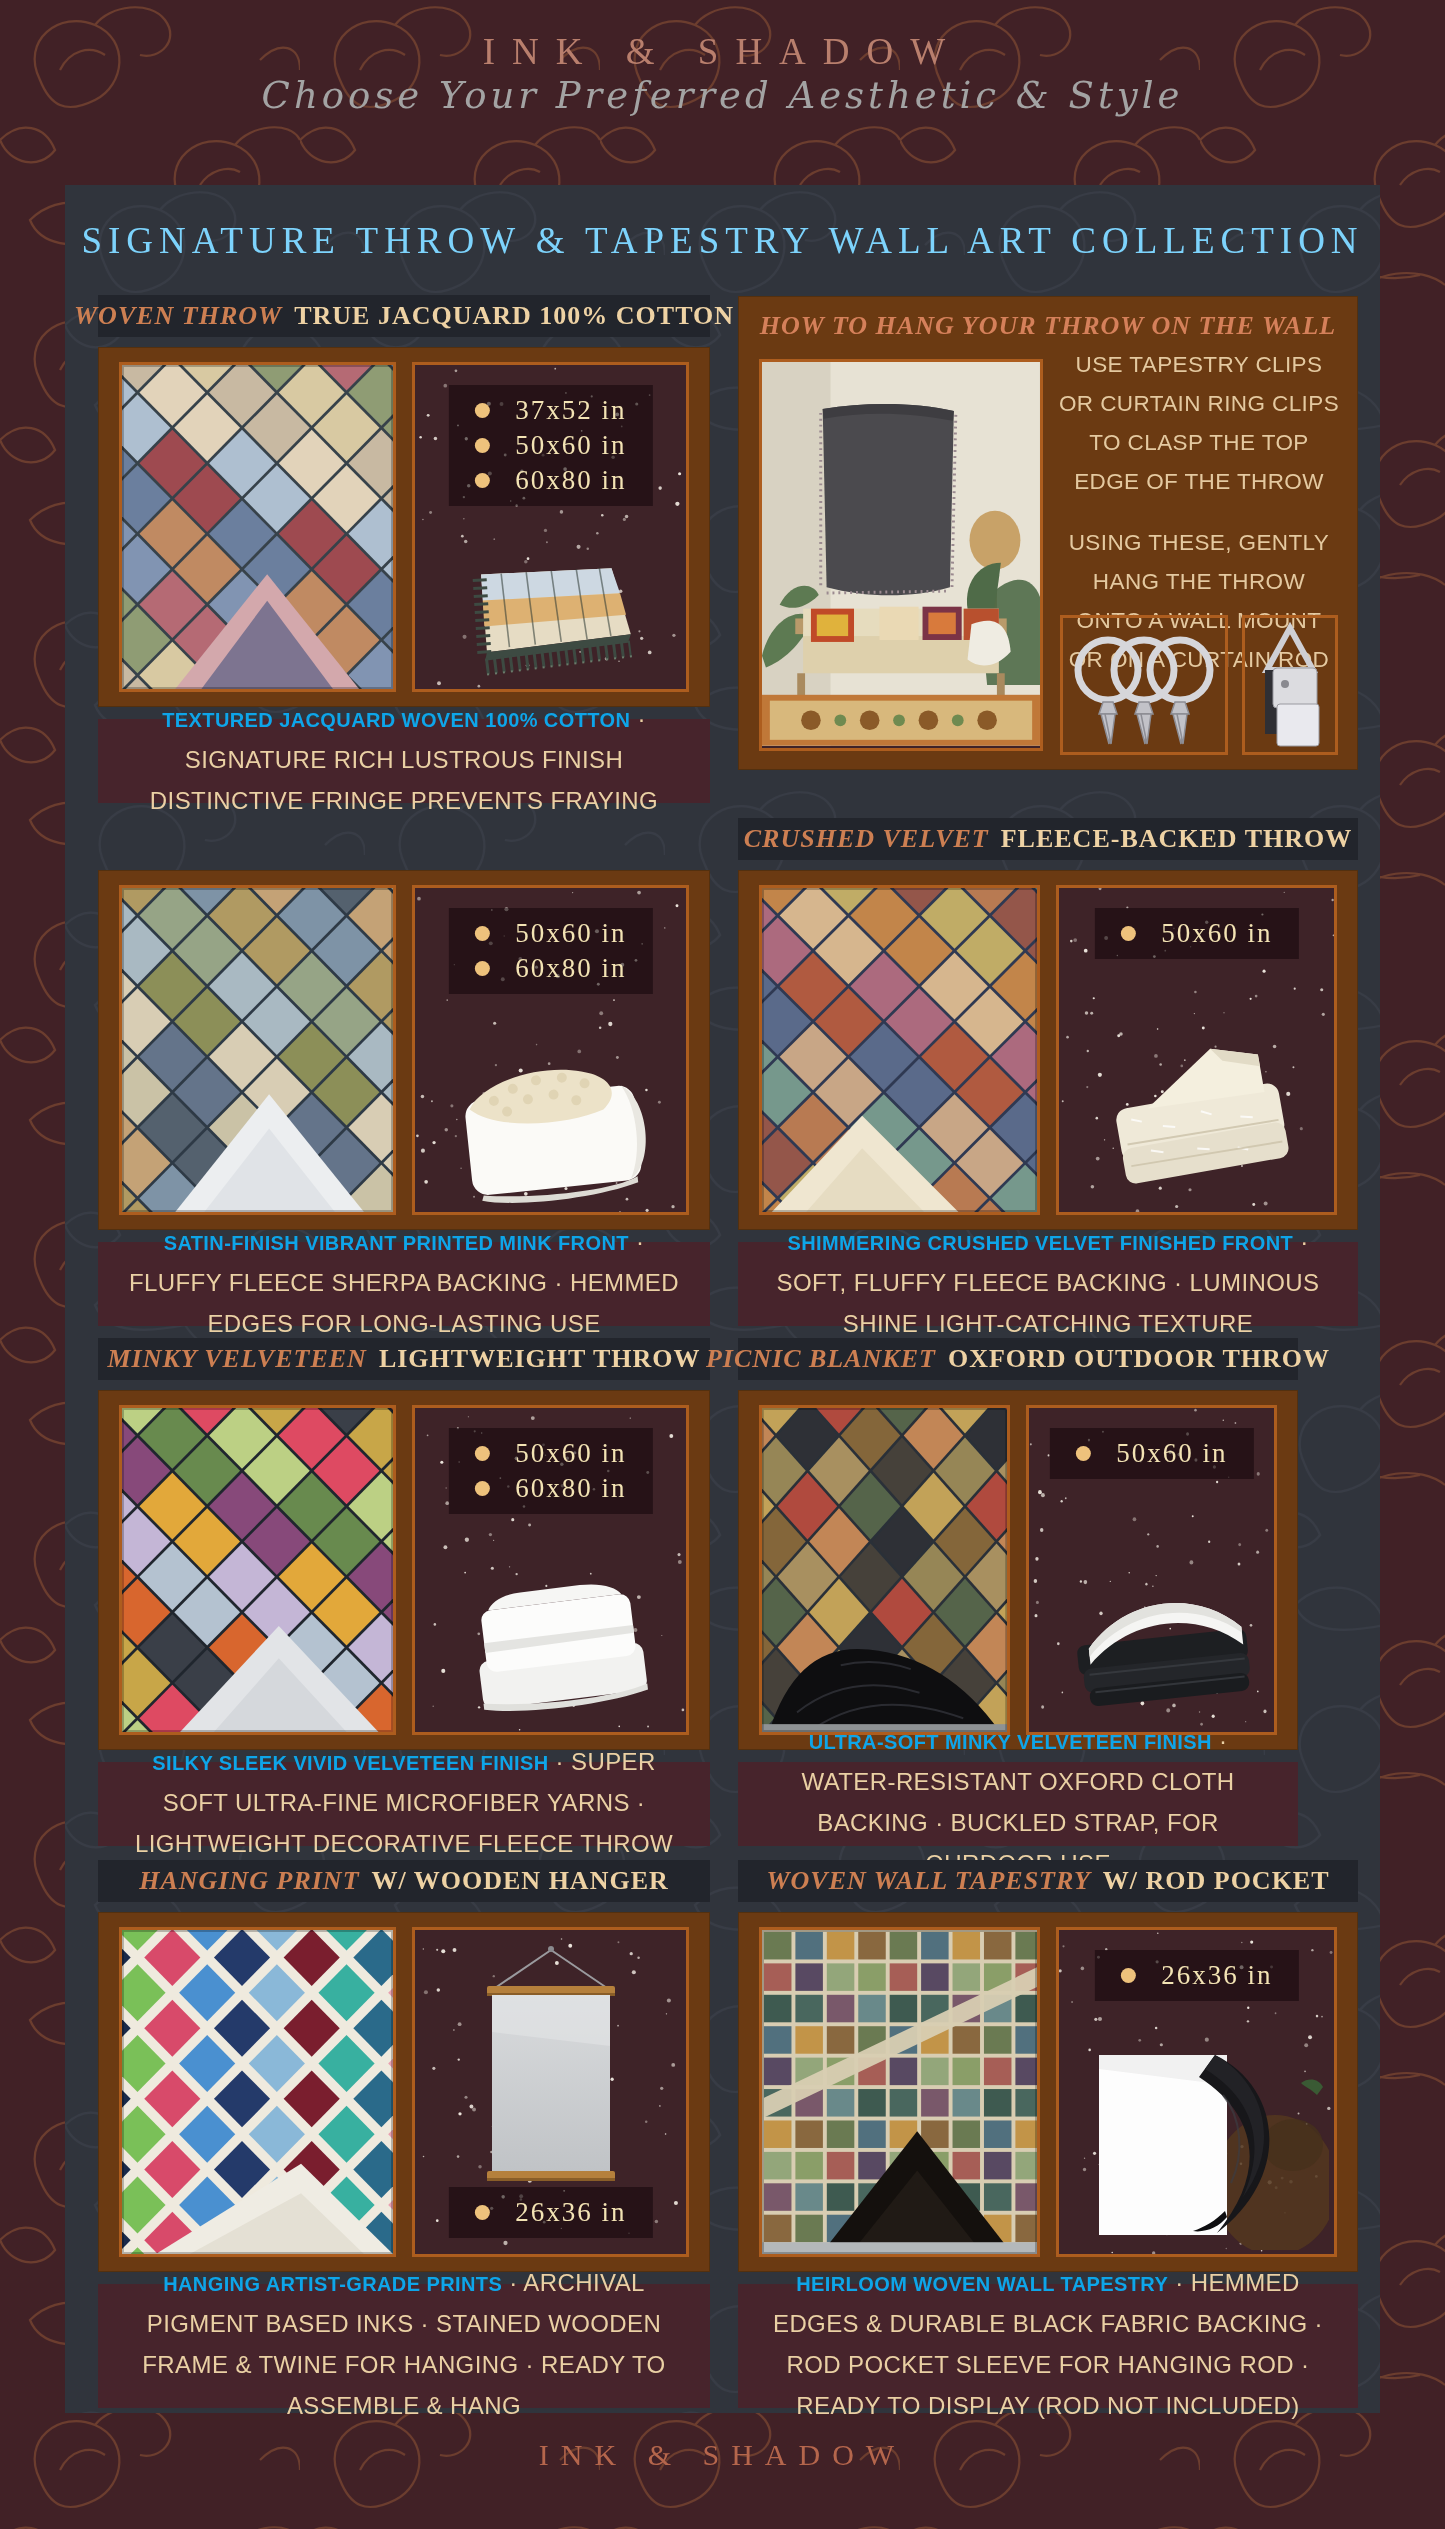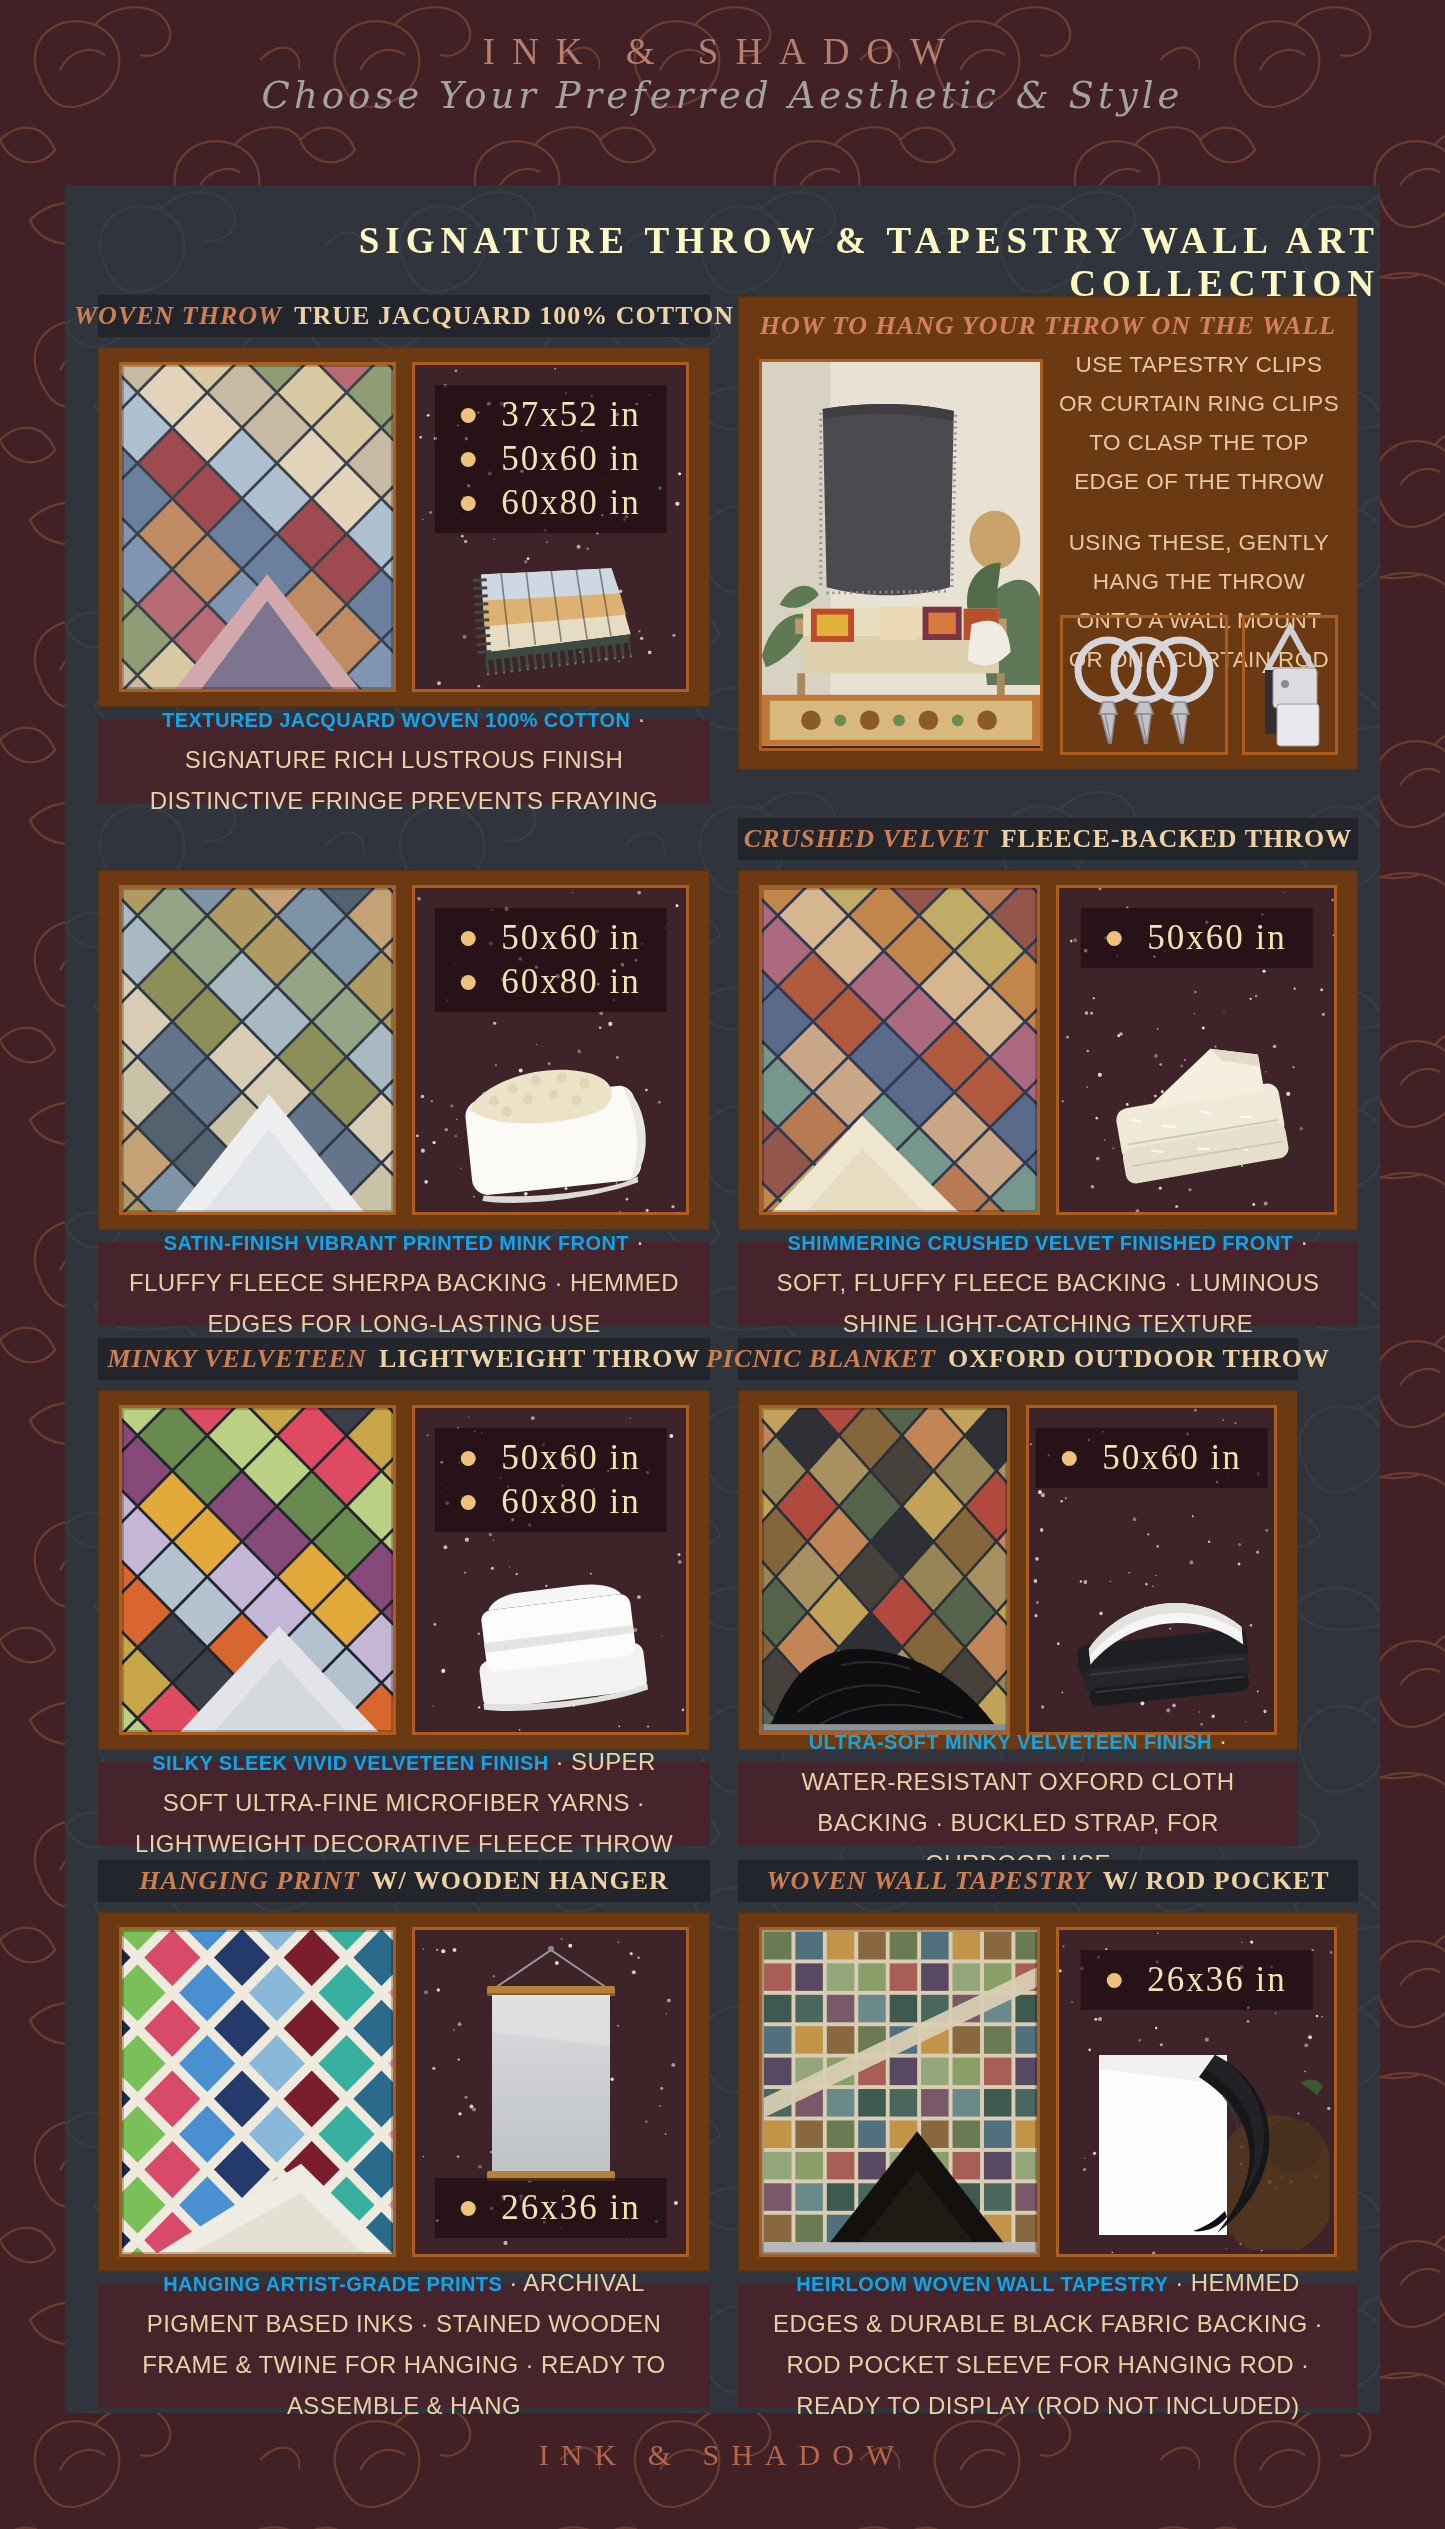--- a/index.html
+++ b/index.html
@@ -9,22 +9,22 @@
 
   
   .brand-header{position:absolute;top:30px;left:0;width:100%;text-align:center;z-index:2;
     font-size:37px;letter-spacing:17px;color:#b97f6d;font-weight:400;}
   .brand-tagline{position:absolute;top:74px;left:0;width:100%;text-align:center;z-index:2;
     font-family:"DejaVu Serif",serif;font-style:italic;font-size:37px;letter-spacing:4px;color:#a3a3a3;}
 
   
   .panel{position:absolute;left:65px;top:185px;width:1315px;height:2228px;background:#30343c;z-index:1;}
   .panel-floral{position:absolute;inset:0;z-index:0;}
-  .collection-title{position:absolute;top:34px;left:0;width:100%;text-align:right;z-index:2;
-    font-size:37px;letter-spacing:6px;color:#fef9c3;font-weight:700;}
+  .collection-title{position:absolute;top:34px;left:0;width:100%;text-align:center;z-index:2;
+    font-size:37px;letter-spacing:6px;color:#7dd3fc;font-weight:400;}
 
   
   .card{position:absolute;z-index:2;margin-top:12px;}
   .card-title-bar{position:absolute;left:0;top:0;width:100%;height:42px;background:#22252c;
     display:flex;align-items:center;justify-content:center;gap:12px;white-space:nowrap;}
   .t-italic{font-style:italic;font-weight:700;color:#cd7f52;font-size:26px;letter-spacing:1px;}
   .t-rest{color:#eed2a4;font-size:26px;font-weight:700;letter-spacing:1px;}
 
   .card-body{position:absolute;left:0;top:52px;width:100%;height:360px;background:#6b3a12;
     box-sizing:border-box;border:1px solid #53300f;display:flex;gap:16px;padding:14px 20px;}
@@ -32,21 +32,21 @@
   .photo{flex:1;}
   .photo svg{display:block;width:100%;height:100%;}
 
   .size-panel{flex:1;}
   .speckles{position:absolute;inset:0;width:100%;height:100%;}
   .size-chip{position:absolute;left:50%;transform:translateX(-50%);top:20px;background:rgba(18,6,9,.55);
     padding:10px 26px;display:flex;flex-direction:column;gap:4px;z-index:2;min-width:64%;box-sizing:border-box;}
   .size-chip.bottom{top:auto;bottom:16px;}
   .size-row{display:flex;align-items:center;gap:26px;justify-content:flex-start;}
   .size-dot{width:15px;height:15px;border-radius:50%;background:#eec27c;flex:0 0 auto;}
-  .size-val{color:#f3e3b4;font-size:35px;letter-spacing:2px;white-space:nowrap;}
+  .size-val{color:#f3e3b4;font-size:27px;letter-spacing:2px;white-space:nowrap;}
   .product-svg{position:absolute;left:50%;transform:translateX(-50%);bottom:4px;z-index:1;}
 
   .caption{position:absolute;left:0;top:424px;width:100%;background:#47242c;box-sizing:border-box;
     display:flex;align-items:center;justify-content:center;text-align:center;padding:10px 26px;
     font-family:"Liberation Sans",sans-serif;line-height:38px;}
   .caption.h2{height:84px;}
   .caption.h3{height:124px;}
   .cap-bold{font-weight:700;color:#0ea5e9;font-size:20px;letter-spacing:.4px;}
   .cap-rest{font-weight:400;color:#ead0a4;font-size:24px;letter-spacing:.4px;}
 

